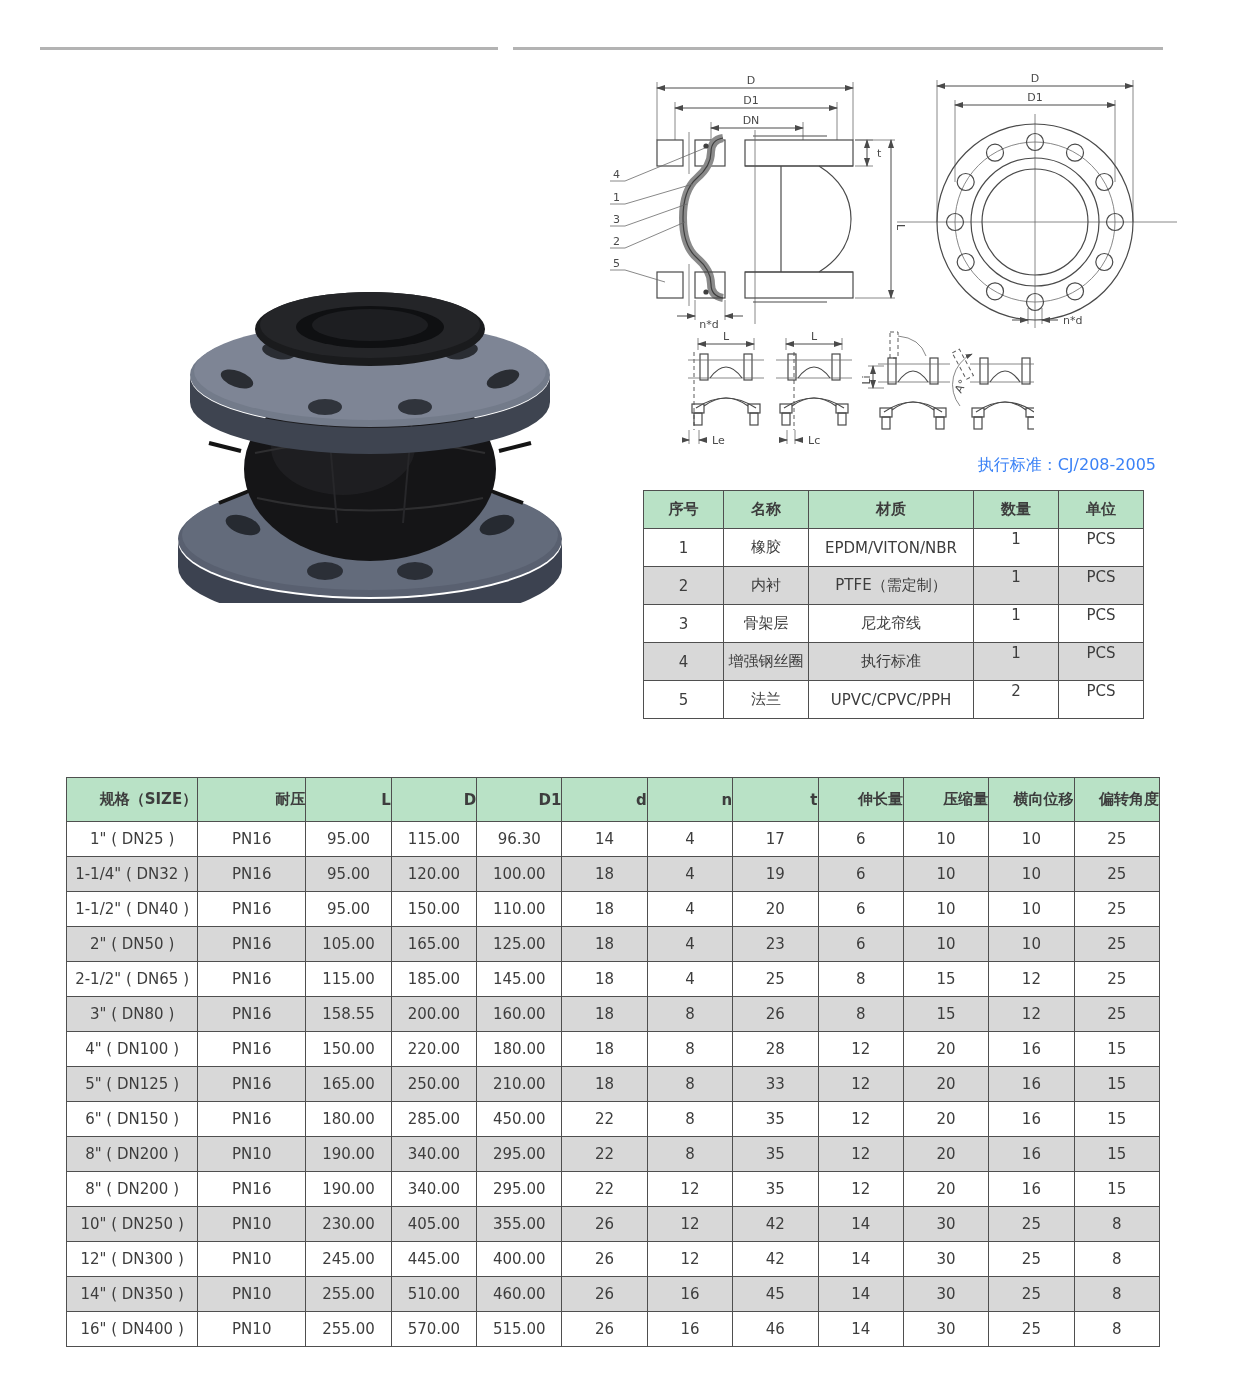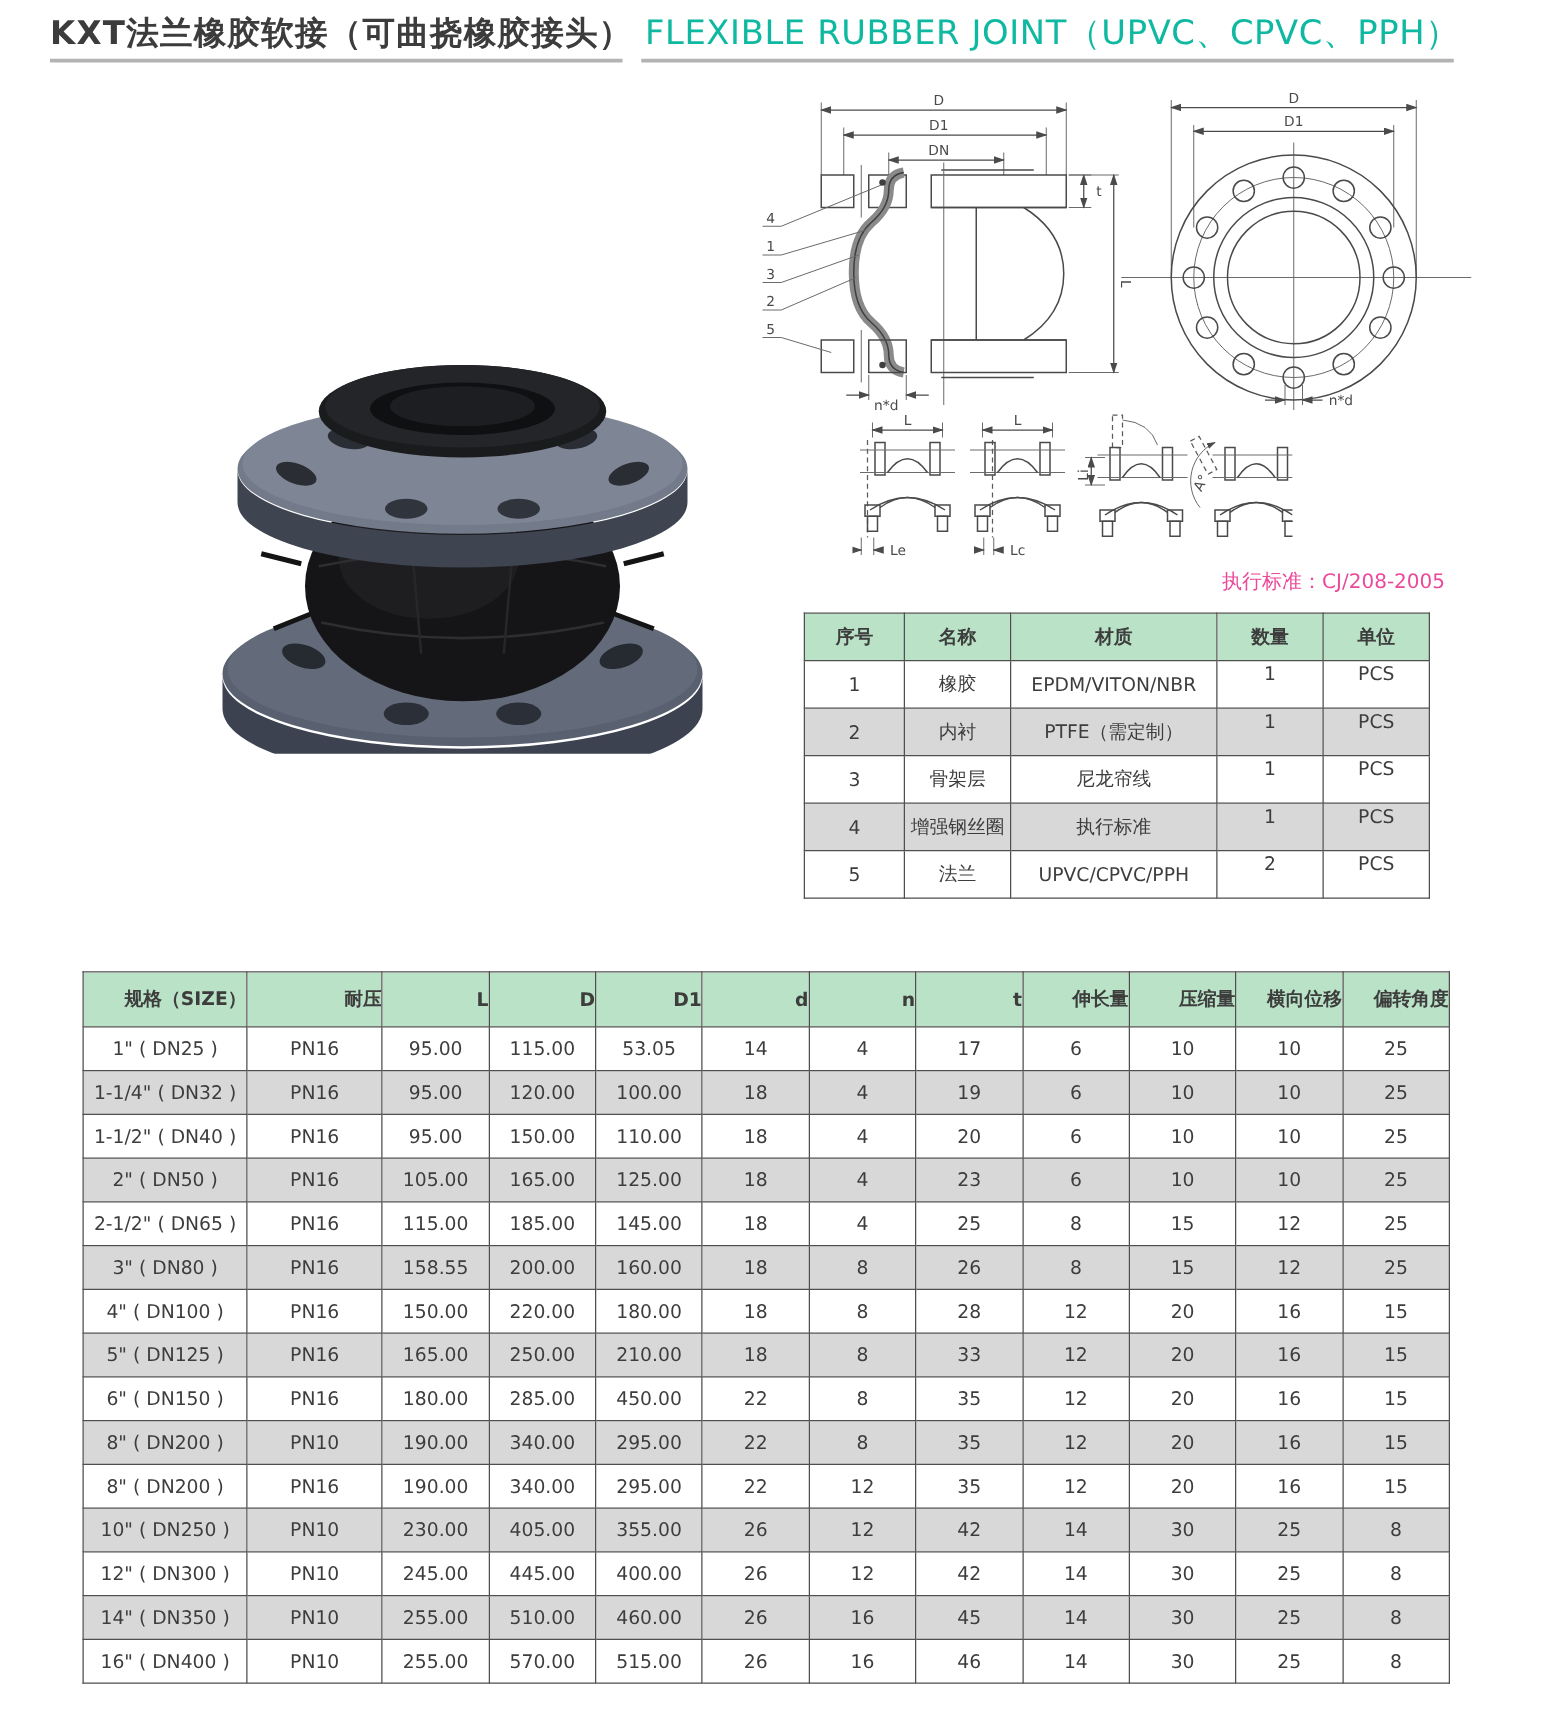--- a/index.html
+++ b/index.html
@@ -6,21 +6,21 @@
   .page{position:relative;width:1242px;height:1388px;background:#fff;overflow:hidden;}
 
   
   .title-row{position:absolute;left:40px;top:8px;white-space:nowrap;}
   .title-cn{font-size:26px;font-weight:bold;color:#3c3c3c;letter-spacing:1px;}
   .title-en{font-size:27px;color:#0fb9a1;margin-left:10px;letter-spacing:.5px;}
   .rule{position:absolute;height:3px;background:#b3b3b3;top:47px;}
   .rule-left{left:40px;width:458px;}
   .rule-right{left:513px;width:650px;}
 
-  .std-note{position:absolute;left:930px;top:455px;width:226px;text-align:right;font-size:16px;color:#ec4899;}
+  .std-note{position:absolute;left:930px;top:455px;width:226px;text-align:right;font-size:16px;color:#3b82f6;}
 
   
   table{border-collapse:collapse;table-layout:fixed;background:#fff;border-radius:10px;}
   th,td{border:1.5px solid #4f4f4f;text-align:center;font-size:15px;color:#3d3d3d;padding:0;overflow:hidden;}
   thead th{background:#b9e2c6;font-weight:bold;}
   tbody tr:nth-child(even){background:#d8d8d8;}
   .parts-table{position:absolute;left:643px;top:490px;width:501px;}
   .parts-table thead th{height:37px;}
   .parts-table td{height:36px;}
   .parts-table td:nth-child(4),.parts-table td:nth-child(5){vertical-align:top;line-height:1.2;padding-top:1px;}
@@ -34,23 +34,20 @@
   .drw .ln{stroke:#4a4a4a;stroke-width:1.2;fill:none;}
   .drw .thin{stroke:#6a6a6a;stroke-width:.8;fill:none;}
   .drw .dash{stroke:#5a5a5a;stroke-width:1;fill:none;stroke-dasharray:4 3;}
   .drw .dim{stroke:#4a4a4a;stroke-width:1;fill:none;}
 </style>
 </head>
 <body>
 
 <div class="page">
 
-  <div class="title-row">
-    <span class="title-cn">KXT法兰橡胶软接（可曲挠橡胶接头）</span><span class="title-en">FLEXIBLE RUBBER JOINT（UPVC、CPVC、PPH）</span>
-  </div>
   <div class="rule rule-left"></div>
   <div class="rule rule-right"></div>
 
   <svg class="drw" style="left:175px;top:283px;" width="390" height="320" viewBox="0 0 390 320">
 
     <path d="M3,258 a192,58 0 0 0 384,0 l0,26 a192,58 0 0 1 -384,0 z" fill="#3c4250"></path>
 
     <ellipse cx="195" cy="256" rx="192" ry="58" fill="#596070"></ellipse>
     <ellipse cx="195" cy="252" rx="188" ry="55" fill="#636b7b"></ellipse>
     <ellipse cx="68" cy="242" rx="18" ry="9" fill="#262a31" transform="rotate(18 68 242)"></ellipse>
@@ -392,21 +389,21 @@
           <th>横向位移</th>
           <th>偏转角度</th>
         </tr>
       </thead>
     <tbody>
         <tr>
           <td>1" ( DN25 )</td>
           <td>PN16</td>
           <td>95.00</td>
           <td>115.00</td>
-          <td>53.05</td>
+          <td>96.30</td>
           <td>14</td>
           <td>4</td>
           <td>17</td>
           <td>6</td>
           <td>10</td>
           <td>10</td>
           <td>25</td>
         </tr>
         <tr>
           <td>1-1/4" ( DN32 )</td>

